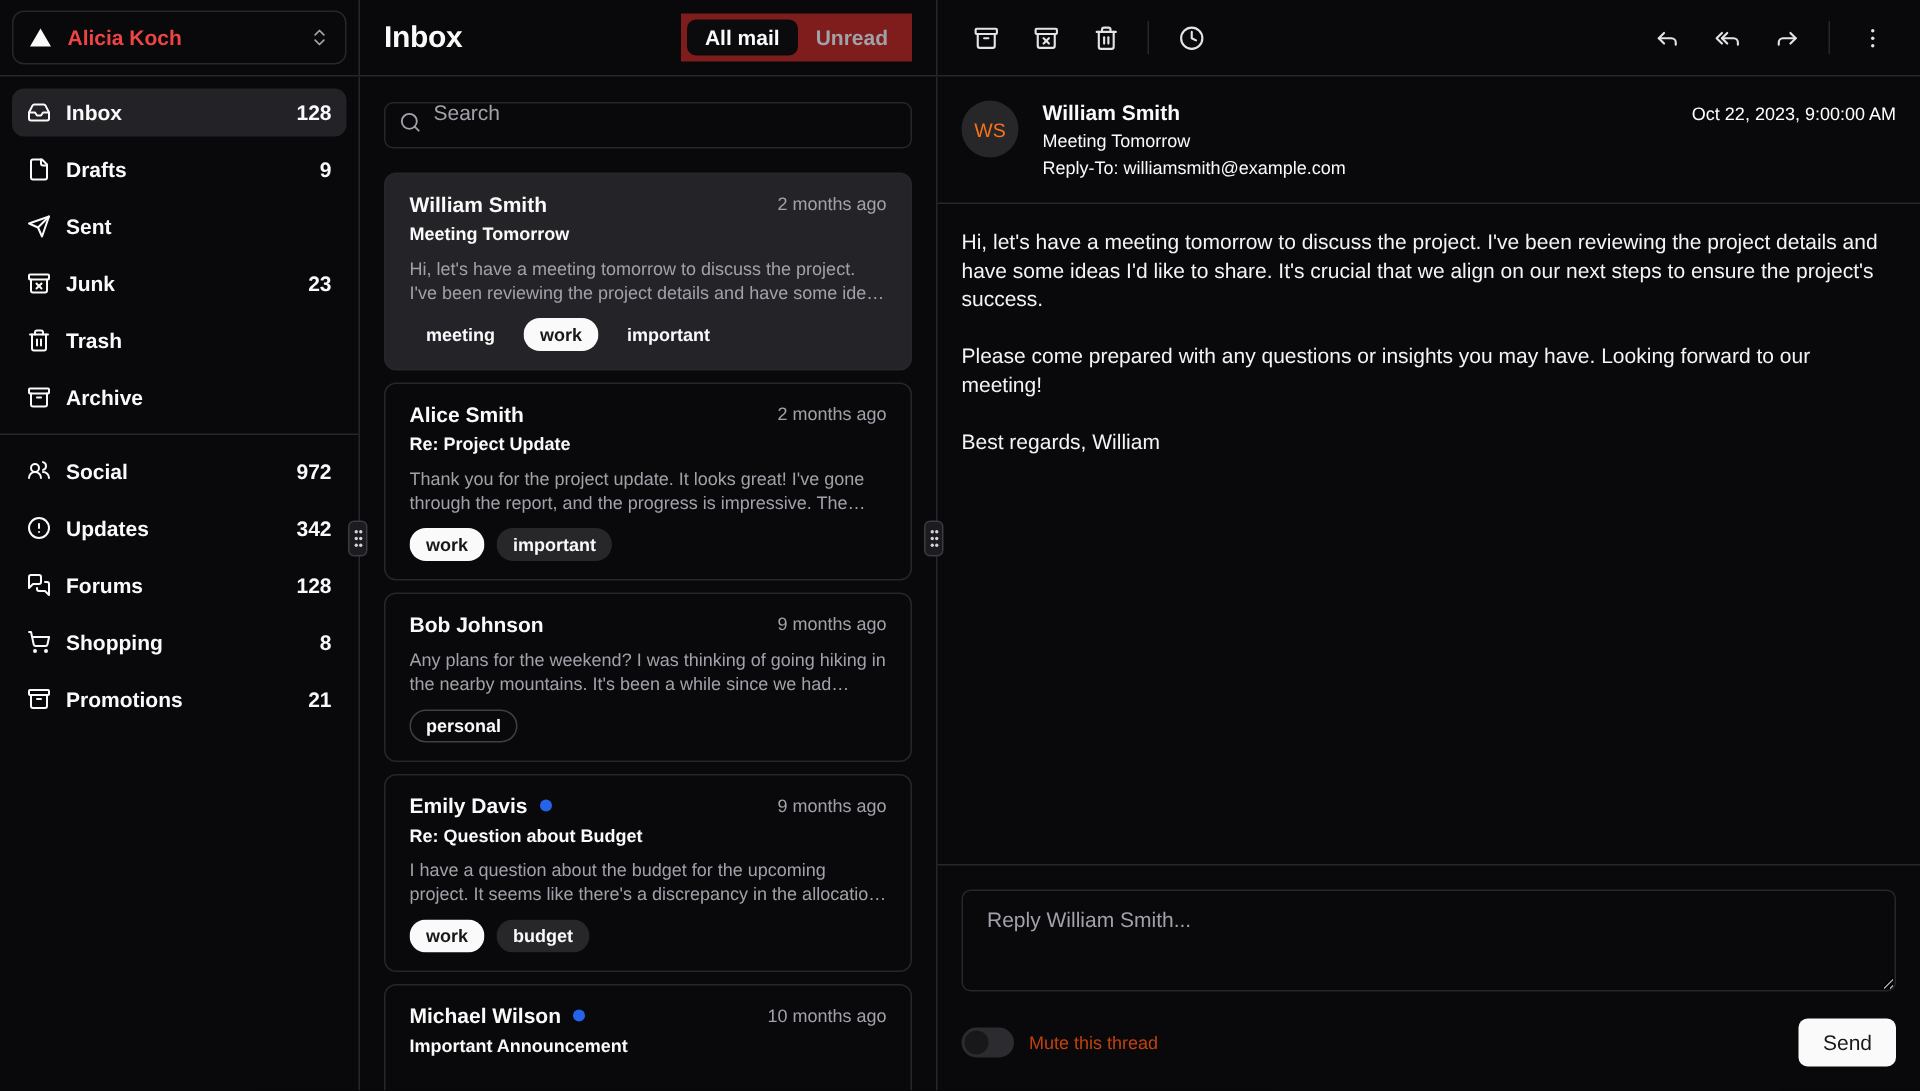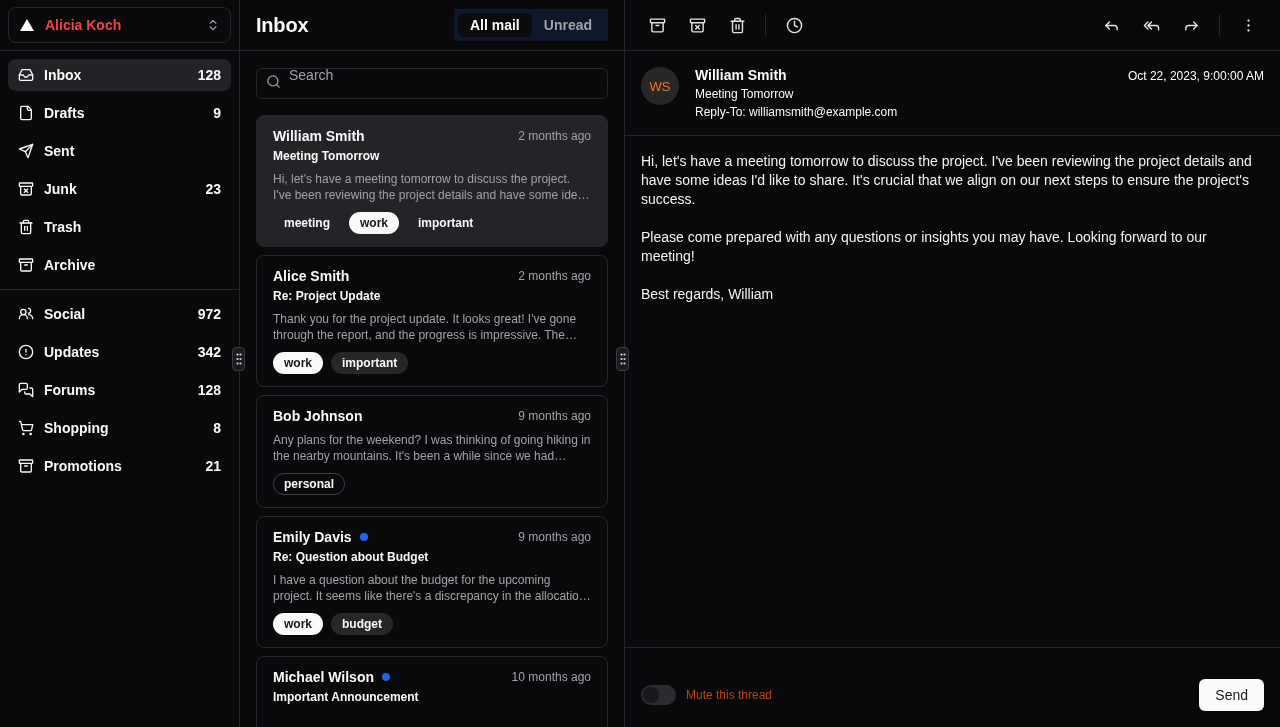--- a/index.html
+++ b/index.html
@@ -30,21 +30,21 @@
     padding:0 10px; font-size:14px; font-weight:600; cursor:pointer; color:#fafafa;
   }
   .nav-item .nav-icon { color:#fafafa; width:16px; }
   .nav-item .nav-count { margin-left:auto; font-weight:600; }
   .nav-item.selected { background:#232327; }
 
   
   .list-pane { width:385px; flex:none; border-right:1px solid #26262b; display:flex; flex-direction:column; }
   .list-header { height:51px; border-bottom:1px solid #26262b; display:flex; align-items:center; padding:0 16px; }
   .list-title { font-size:20px; font-weight:700; letter-spacing:-0.2px; }
-  .tabs { margin-left:auto; background:#0f172a; border-radius:0; padding:4px; display:flex; }
+  .tabs { margin-left:auto; background:#7f1d1d; border-radius:0; padding:4px; display:flex; }
   .tab { padding:4px 12px; border-radius:6px; font-size:14px; font-weight:600; color:#a1a1aa; cursor:pointer; }
   .tab.active { background:#0b0b0d; color:#fafafa; }
   .search-row { padding:16px 16px 0 16px; position:relative; }
   .search-row .search-icon { position:absolute; left:26px; top:23px; color:#a1a1aa; }
   .search-input {
     width:100%; height:31px; background:transparent; border:1px solid #26262b; border-radius:6px;
     padding:0 10px 16px 32px; color:#fafafa; font-size:14px; font-family:"Liberation Sans", sans-serif;
   }
   .search-input::placeholder { color:#a1a1aa; }
   .email-list { padding:16px; display:flex; flex-direction:column; gap:8px; overflow:hidden; flex:1; }
@@ -452,20 +452,21 @@
       <div class="mail-date">Oct 22, 2023, 9:00:00 AM</div>
     </div>
 
     <div class="mail-body">Hi, let's have a meeting tomorrow to discuss the project. I've been reviewing the project details and have some ideas I'd like to share. It's crucial that we align on our next steps to ensure the project's success.
 
 Please come prepared with any questions or insights you may have. Looking forward to our meeting!
 
 Best regards, William</div>
 
     <div class="reply-section">
+      <textarea class="reply-textarea" placeholder="Reply William Smith..." style=""></textarea>
       <div class="reply-footer">
         <button class="switch" aria-checked="false">
           <span class="switch-knob"></span>
         </button>
         <span class="mute-label">Mute this thread</span>
         <button class="send-btn">Send</button>
       </div>
     </div>
   </section>
 

